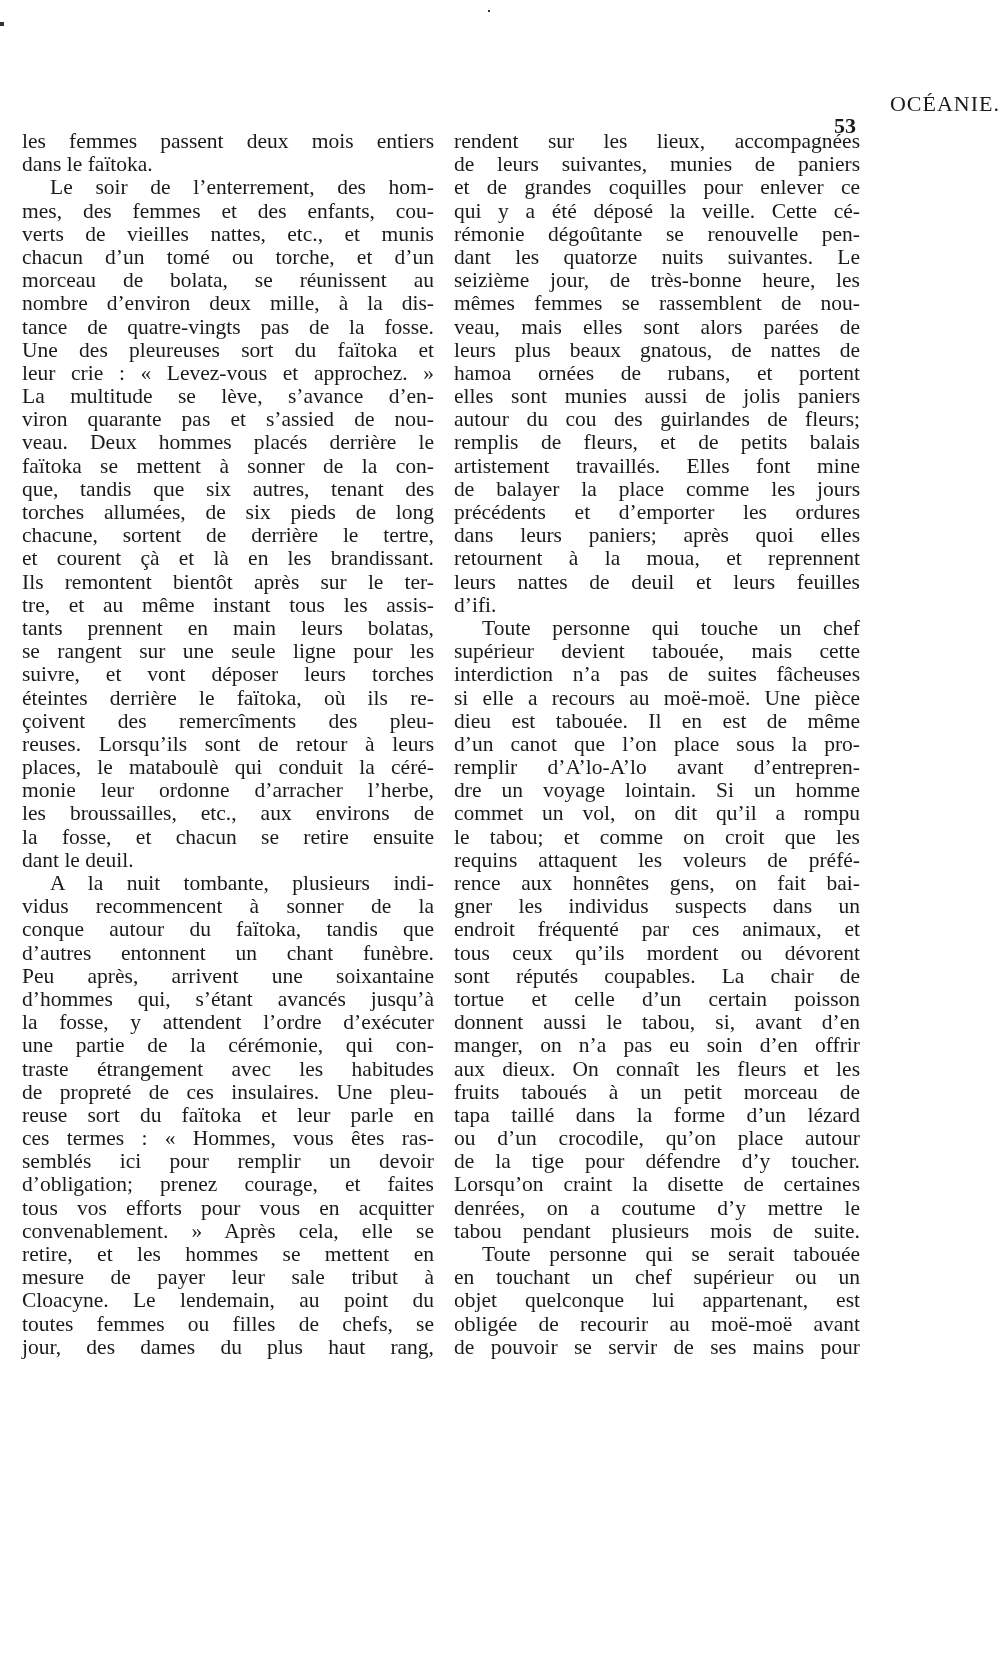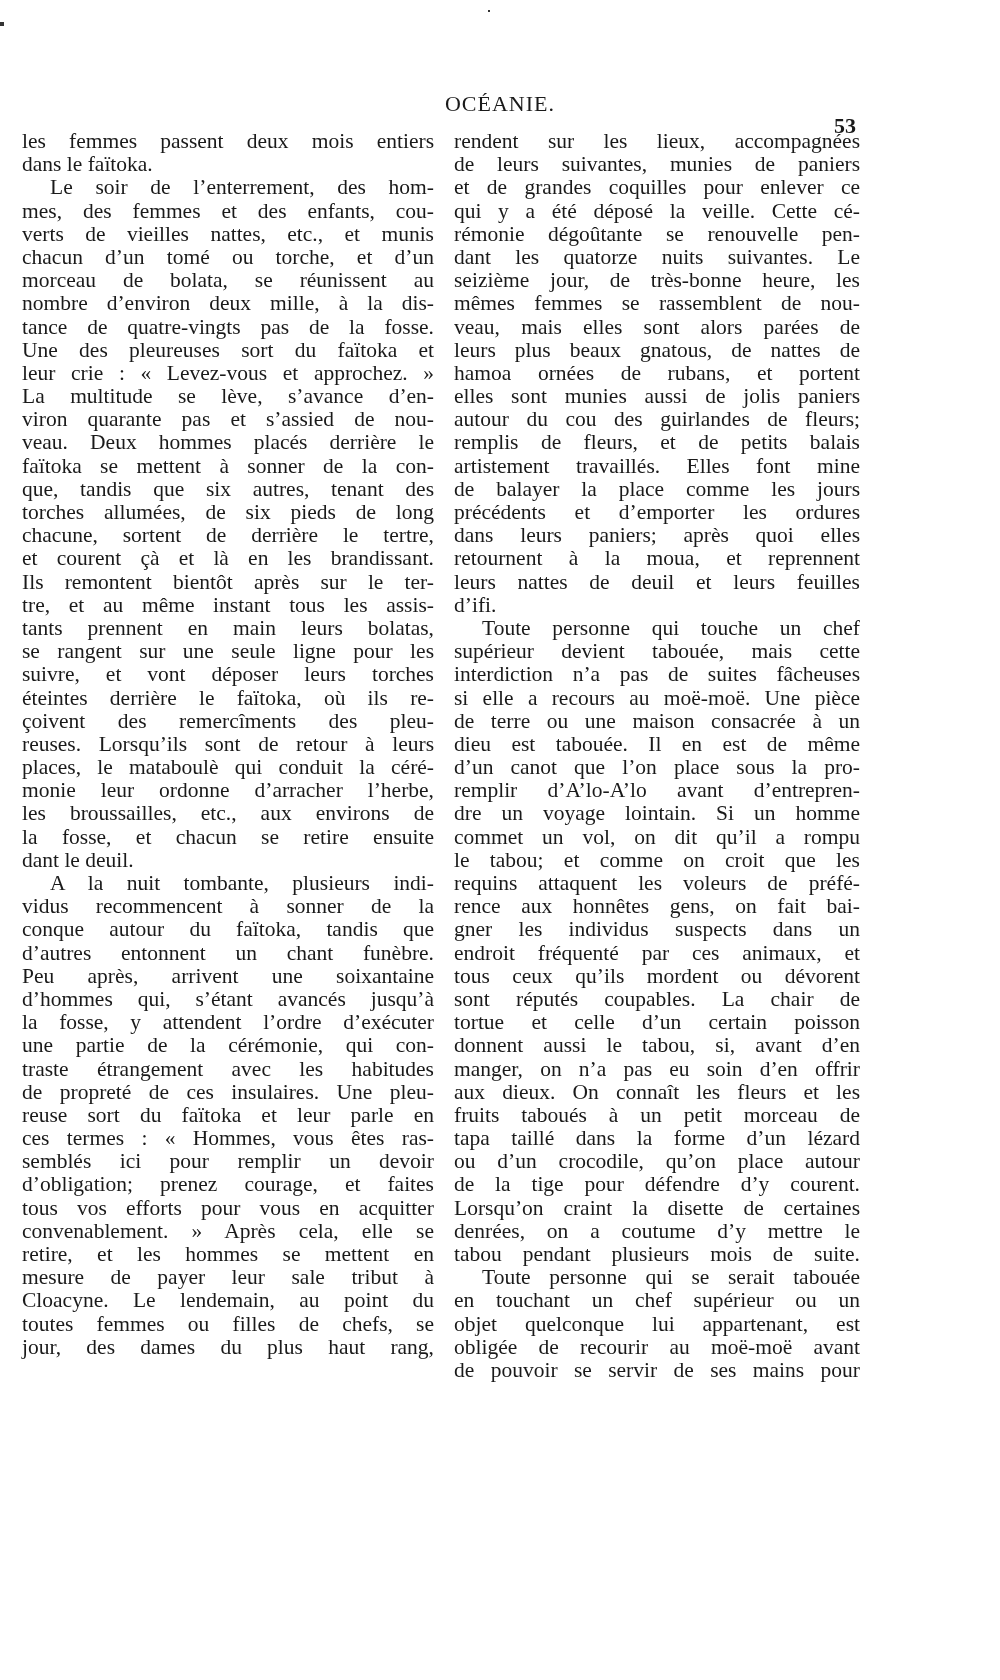--- a/index.html
+++ b/index.html
@@ -1,18 +1,18 @@
 <!DOCTYPE html>
 <html><head>
 <meta charset="utf-8">
 <style>
   html, body { margin:0; padding:0; background:#ffffff; }
   body { width:1000px; height:1680px; position:relative; overflow:hidden; color:#1a1a1a;
          font-family:"Liberation Serif","DejaVu Serif",serif; }
-  .header-title { position:absolute; top:91px; left:0; width:1000px; text-align:center;
+  .header-title { position:absolute; top:91px; left:0; width:1000px; text-align:right;
                   font-size:22px; letter-spacing:1px; }
   .page-number { position:absolute; top:113px; left:826px; width:30px; text-align:right; font-size:22px; font-weight:bold; }
   .column { position:absolute; top:130px; width:412px; }
   .col-left { left:22px; }
   .col-right { left:454px; width:406px; }
   .line { display:block; height:23.2px; line-height:23.2px; font-size:21.5px; white-space:nowrap;
           text-align:justify; text-align-last:justify; overflow:visible; }
   .line.last { text-align-last:left; }
   .line.indent { padding-left:28px; }
   .dot { position:absolute; width:3px; height:3px; background:#333; }
@@ -97,41 +97,40 @@
     <span class="line ">de balayer la place comme les jours</span>
     <span class="line ">précédents et d’emporter les ordures</span>
     <span class="line ">dans leurs paniers; après quoi elles</span>
     <span class="line ">retournent à la moua, et reprennent</span>
     <span class="line ">leurs nattes de deuil et leurs feuilles</span>
     <span class="line last">d’ifi.</span>
     <span class="line indent">Toute personne qui touche un chef</span>
     <span class="line ">supérieur devient tabouée, mais cette</span>
     <span class="line ">interdiction n’a pas de suites fâcheuses</span>
     <span class="line ">si elle a recours au moë-moë. Une pièce</span>
-    <span class="line ">de terre ou une maison consacrée à un</span>
     <span class="line ">dieu est tabouée. Il en est de même</span>
     <span class="line ">d’un canot que l’on place sous la pro-</span>
     <span class="line ">remplir d’A’lo-A’lo avant d’entrepren-</span>
     <span class="line ">dre un voyage lointain. Si un homme</span>
     <span class="line ">commet un vol, on dit qu’il a rompu</span>
     <span class="line ">le tabou; et comme on croit que les</span>
     <span class="line ">requins attaquent les voleurs de préfé-</span>
     <span class="line ">rence aux honnêtes gens, on fait bai-</span>
     <span class="line ">gner les individus suspects dans un</span>
     <span class="line ">endroit fréquenté par ces animaux, et</span>
     <span class="line ">tous ceux qu’ils mordent ou dévorent</span>
     <span class="line ">sont réputés coupables. La chair de</span>
     <span class="line ">tortue et celle d’un certain poisson</span>
     <span class="line ">donnent aussi le tabou, si, avant d’en</span>
     <span class="line ">manger, on n’a pas eu soin d’en offrir</span>
     <span class="line ">aux dieux. On connaît les fleurs et les</span>
     <span class="line ">fruits taboués à un petit morceau de</span>
     <span class="line ">tapa taillé dans la forme d’un lézard</span>
     <span class="line ">ou d’un crocodile, qu’on place autour</span>
-    <span class="line ">de la tige pour défendre d’y courent.</span>
+    <span class="line ">de la tige pour défendre d’y toucher.</span>
     <span class="line ">Lorsqu’on craint la disette de certaines</span>
     <span class="line ">denrées, on a coutume d’y mettre le</span>
     <span class="line ">tabou pendant plusieurs mois de suite.</span>
     <span class="line indent">Toute personne qui se serait tabouée</span>
     <span class="line ">en touchant un chef supérieur ou un</span>
     <span class="line ">objet quelconque lui appartenant, est</span>
     <span class="line ">obligée de recourir au moë-moë avant</span>
     <span class="line ">de pouvoir se servir de ses mains pour</span>
   </div>
 

